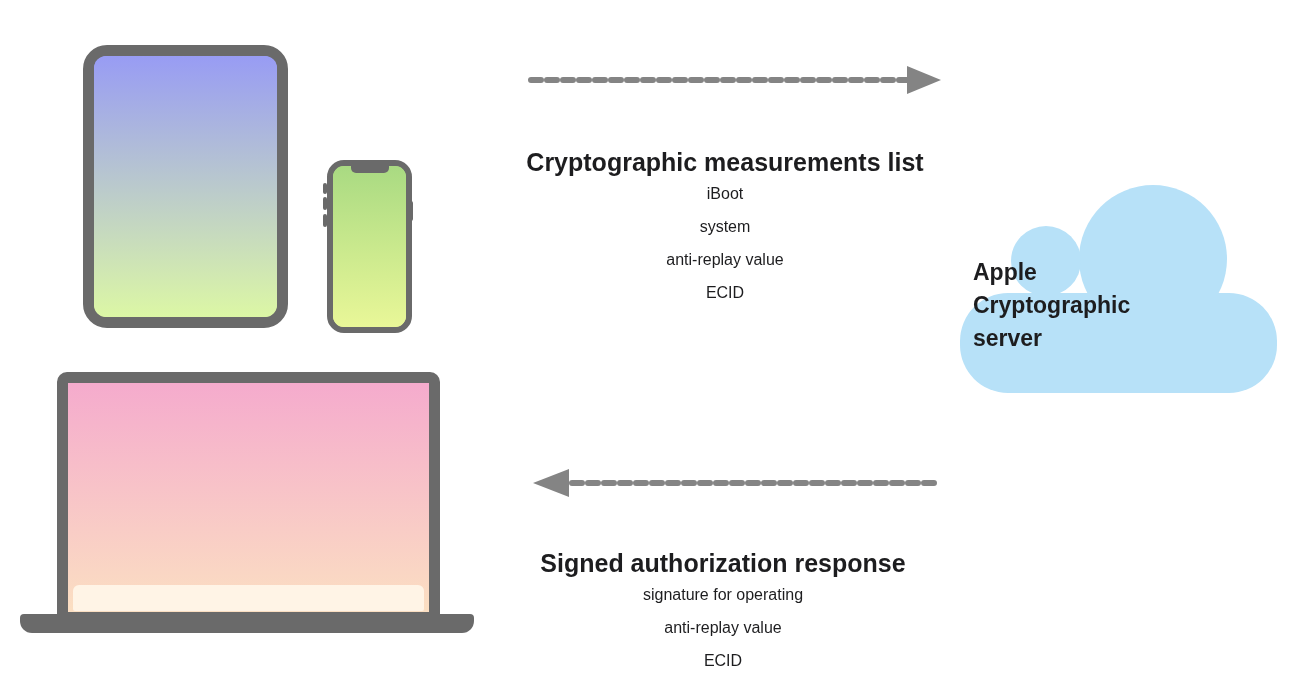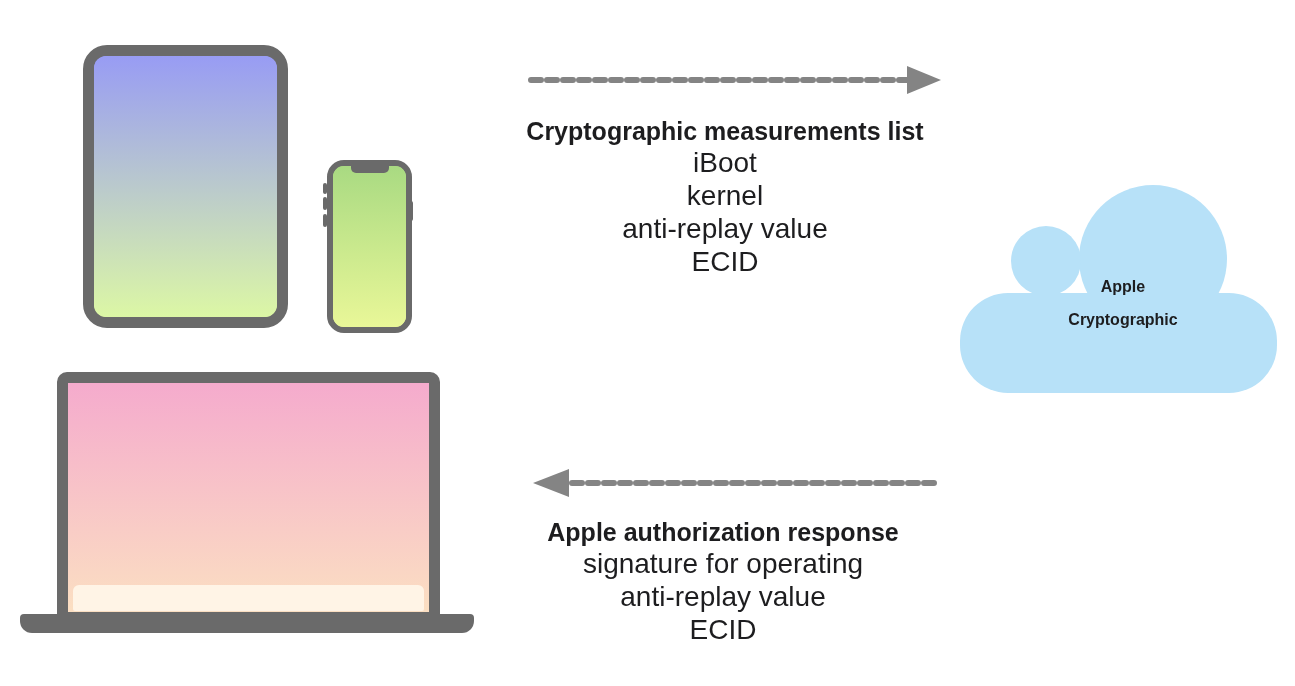--- a/index.html
+++ b/index.html
@@ -66,30 +66,30 @@
     border-radius: 4px 4px 12px 12px;
   }
 
   
   .arrow-svg { position: absolute; overflow: visible; }
   .arrow-top { left: 525px; top: 62px; }
   .arrow-bottom { left: 528px; top: 465px; }
 
   
   .flow-block { position: absolute; width: 490px; text-align: center; color: var(--text-dark); }
-  .flow-title { font-size: 25px; font-weight: 700; line-height: 30px; }
-  .flow-item { font-size: 28px; line-height: 33px; }
+  .flow-title { font-size: 25px; font-weight: 700; line-height: 30px; margin-top: 31px; }
+  .flow-item { font-size: 16px; line-height: 33px; }
   .request-block { left: 480px; top: 116px; }
   .response-block { left: 478px; top: 517px; }
 
   
   .cloud-svg { position: absolute; left: 960px; top: 183px; }
   .cloud-label {
-    position: absolute; left: 973px; top: 270px; width: 300px;
-    text-align: center; font-size: 16px; font-weight: 700; line-height: 33px;
+    position: absolute; left: 973px; top: 256px; width: 300px;
+    font-size: 23px; font-weight: 700; line-height: 33px;
     color: var(--text-dark);
   }
 </style>
 </head>
 <body>
 
 <div class="canvas">
 
   <div class="ipad">
     <div class="ipad-screen"></div>
@@ -112,42 +112,43 @@
   <div class="macbook-base"></div>
 
   <svg class="arrow-svg arrow-top" width="420" height="36">
     <line x1="6" y1="18" x2="384" y2="18" style="stroke:var(--arrow-gray)" stroke-width="6" stroke-dasharray="10 6" stroke-linecap="round"></line>
     <polygon points="382,4 382,32 416,18" style="fill:var(--arrow-gray)"></polygon>
   </svg>
 
   <div class="flow-block request-block">
     <div class="flow-title">Cryptographic measurements list</div>
     <div class="flow-item">iBoot</div>
-    <div class="flow-item">kernel</div>
+    <div class="flow-item">system</div>
     <div class="flow-item">anti-replay value</div>
     <div class="flow-item">ECID</div>
   </div>
 
   <svg class="arrow-svg arrow-bottom" width="415" height="36">
     <polygon points="5,18 41,4 41,32" style="fill:var(--arrow-gray)"></polygon>
     <line x1="44" y1="18" x2="410" y2="18" style="stroke:var(--arrow-gray)" stroke-width="6" stroke-dasharray="10 6" stroke-linecap="round"></line>
   </svg>
 
   <div class="flow-block response-block">
-    <div class="flow-title">Apple authorization response</div>
+    <div class="flow-title">Signed authorization response</div>
     <div class="flow-item">signature for operating</div>
     <div class="flow-item">anti-replay value</div>
     <div class="flow-item">ECID</div>
   </div>
 
   <svg class="cloud-svg" width="318" height="212" viewBox="0 0 318 212">
     <g style="fill:var(--cloud-blue)">
       <circle cx="193" cy="76" r="74"></circle>
       <circle cx="86" cy="78" r="35"></circle>
       <rect x="0" y="110" width="317" height="100" rx="48"></rect>
     </g>
   </svg>
   <div class="cloud-label">
     <div>Apple</div>
     <div>Cryptographic</div>
+    <div>server</div>
   </div>
 
 </div>
 
 </body></html>

